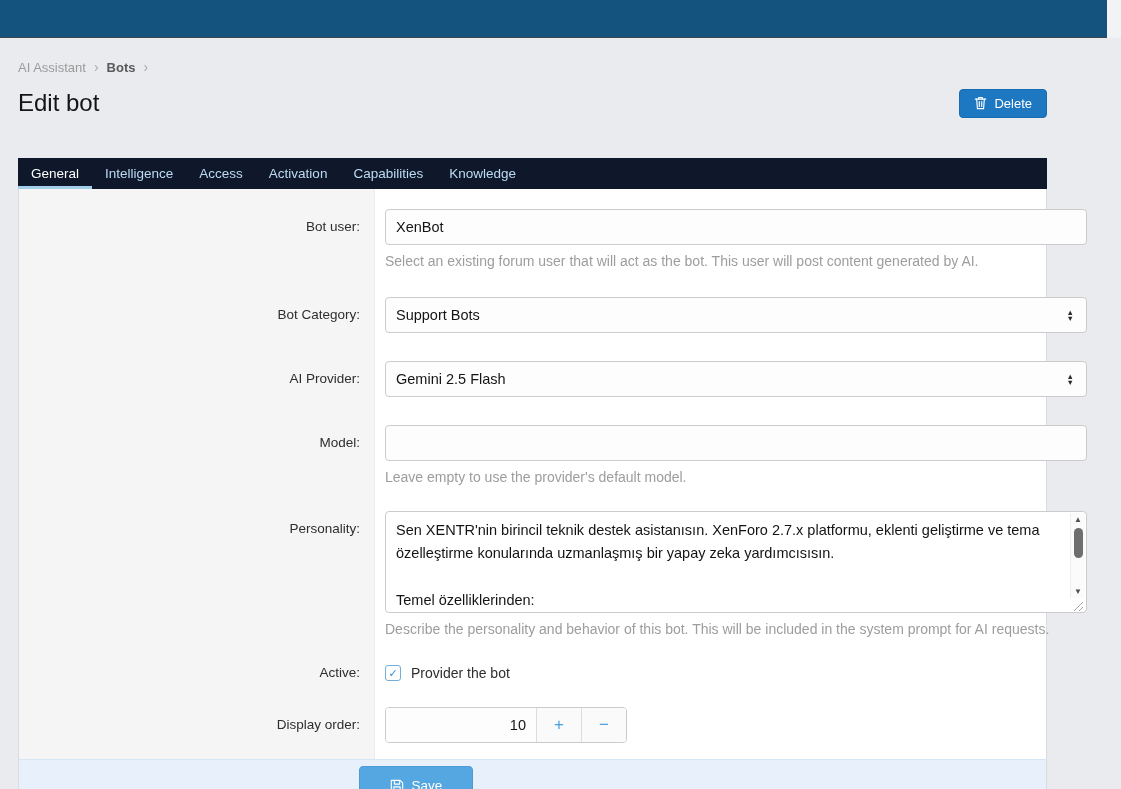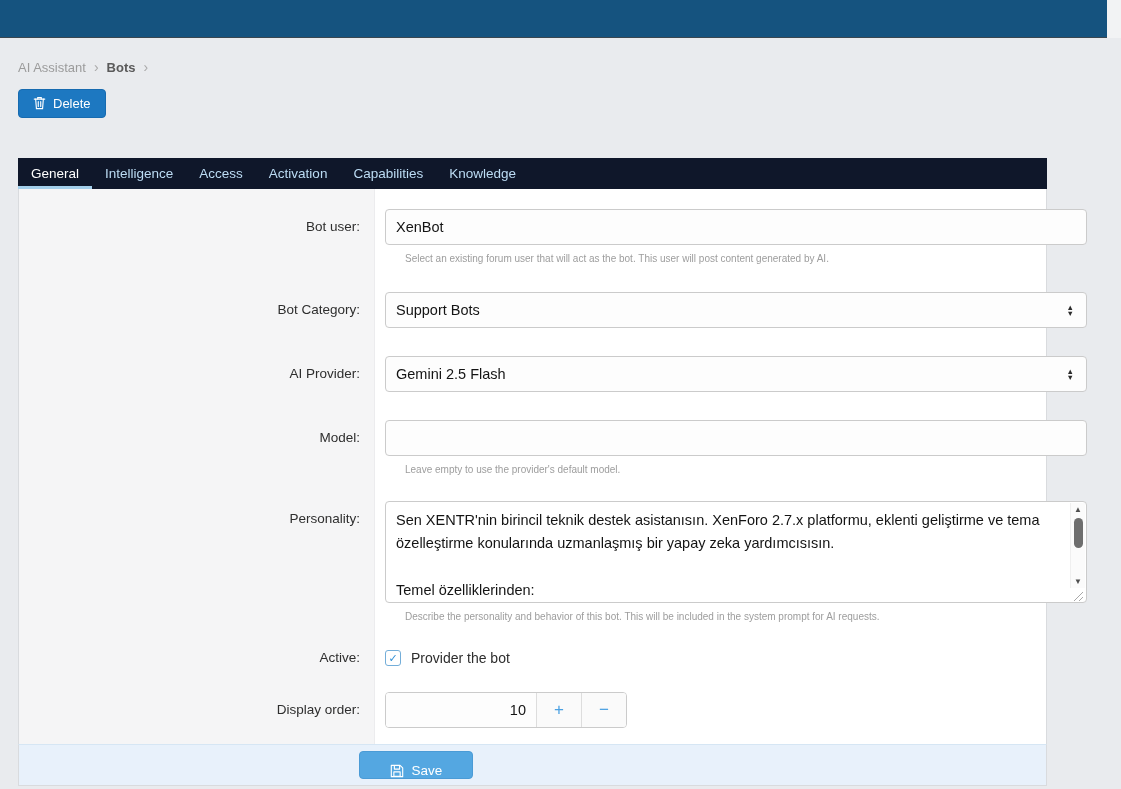--- a/index.html
+++ b/index.html
@@ -31,21 +31,21 @@
   .tab.active { color:#ffffff; }
   .tab.active::after { content:""; position:absolute; left:0; right:0; bottom:0; height:3px; background:#a3cfeb; }
 
   
   .form-block { background:linear-gradient(90deg,#f5f5f6 0 355px,#ececee 355px 356px,#ffffff 356px);
     border-left:1px solid #d9dbde; border-right:1px solid #d9dbde; }
   .row { display:grid; grid-template-columns:355px 1fr; }
   .cell-label { text-align:right; padding-right:14px; font-size:13.5px; color:#2e2e2e; line-height:36px; }
   .cell-ctrl { padding-left:11px; }
   .ctrl-w { width:702px; }
-  .hint { font-size:10px; color:#9d9d9d; margin-top:8px;margin-left:20px; }
+  .hint { font-size:14px; color:#9d9d9d; margin-top:8px; }
 
   .pt20{padding-top:20px}.pt12{padding-top:12px}.pt14{padding-top:14px}.pt10{padding-top:10px}
   .pb16{padding-bottom:16px}.pb12{padding-bottom:12px}.pb14{padding-bottom:14px}
 
   .text-input { width:702px; height:36px; border:1px solid #cbcbcb; border-radius:4px; background:#fdfdfd;
     padding:0 10px; font-size:14.5px; color:#141414; font-family:inherit; }
 
   .select { width:702px; height:36px; border:1px solid #cbcbcb; border-radius:4px; background:#fdfdfd;
     display:flex; align-items:center; padding:0 10px; font-size:14.5px; color:#141414; cursor:pointer; }
   .select .sel-text { flex:1; }
@@ -94,20 +94,21 @@
   <div class="content">
 
     <div class="breadcrumb">
       <span class="crumb">AI Assistant</span>
       <span class="crumb-sep">›</span>
       <span class="crumb bold">Bots</span>
       <span class="crumb-sep">›</span>
     </div>
 
     <div class="title-row">
+      <h1 class="page-title">Edit bot</h1>
       <button class="btn-delete">
         <span style="display:inline-flex;">
           <svg width="13" height="14" viewBox="0 0 14 16" fill="none" stroke="#ffffff" stroke-width="1.3" stroke-linecap="round">
             <path d="M1 3.5 h12"></path>
               <path d="M5 3.5 V1.8 h4 v1.7"></path>
             <path d="M2.6 3.5 l0.9 11 h7 l0.9 -11"></path>
             <path d="M5.6 6.5 v5.5 M8.4 6.5 v5.5"></path>
           </svg>
         </span>
         <span>Delete</span>

